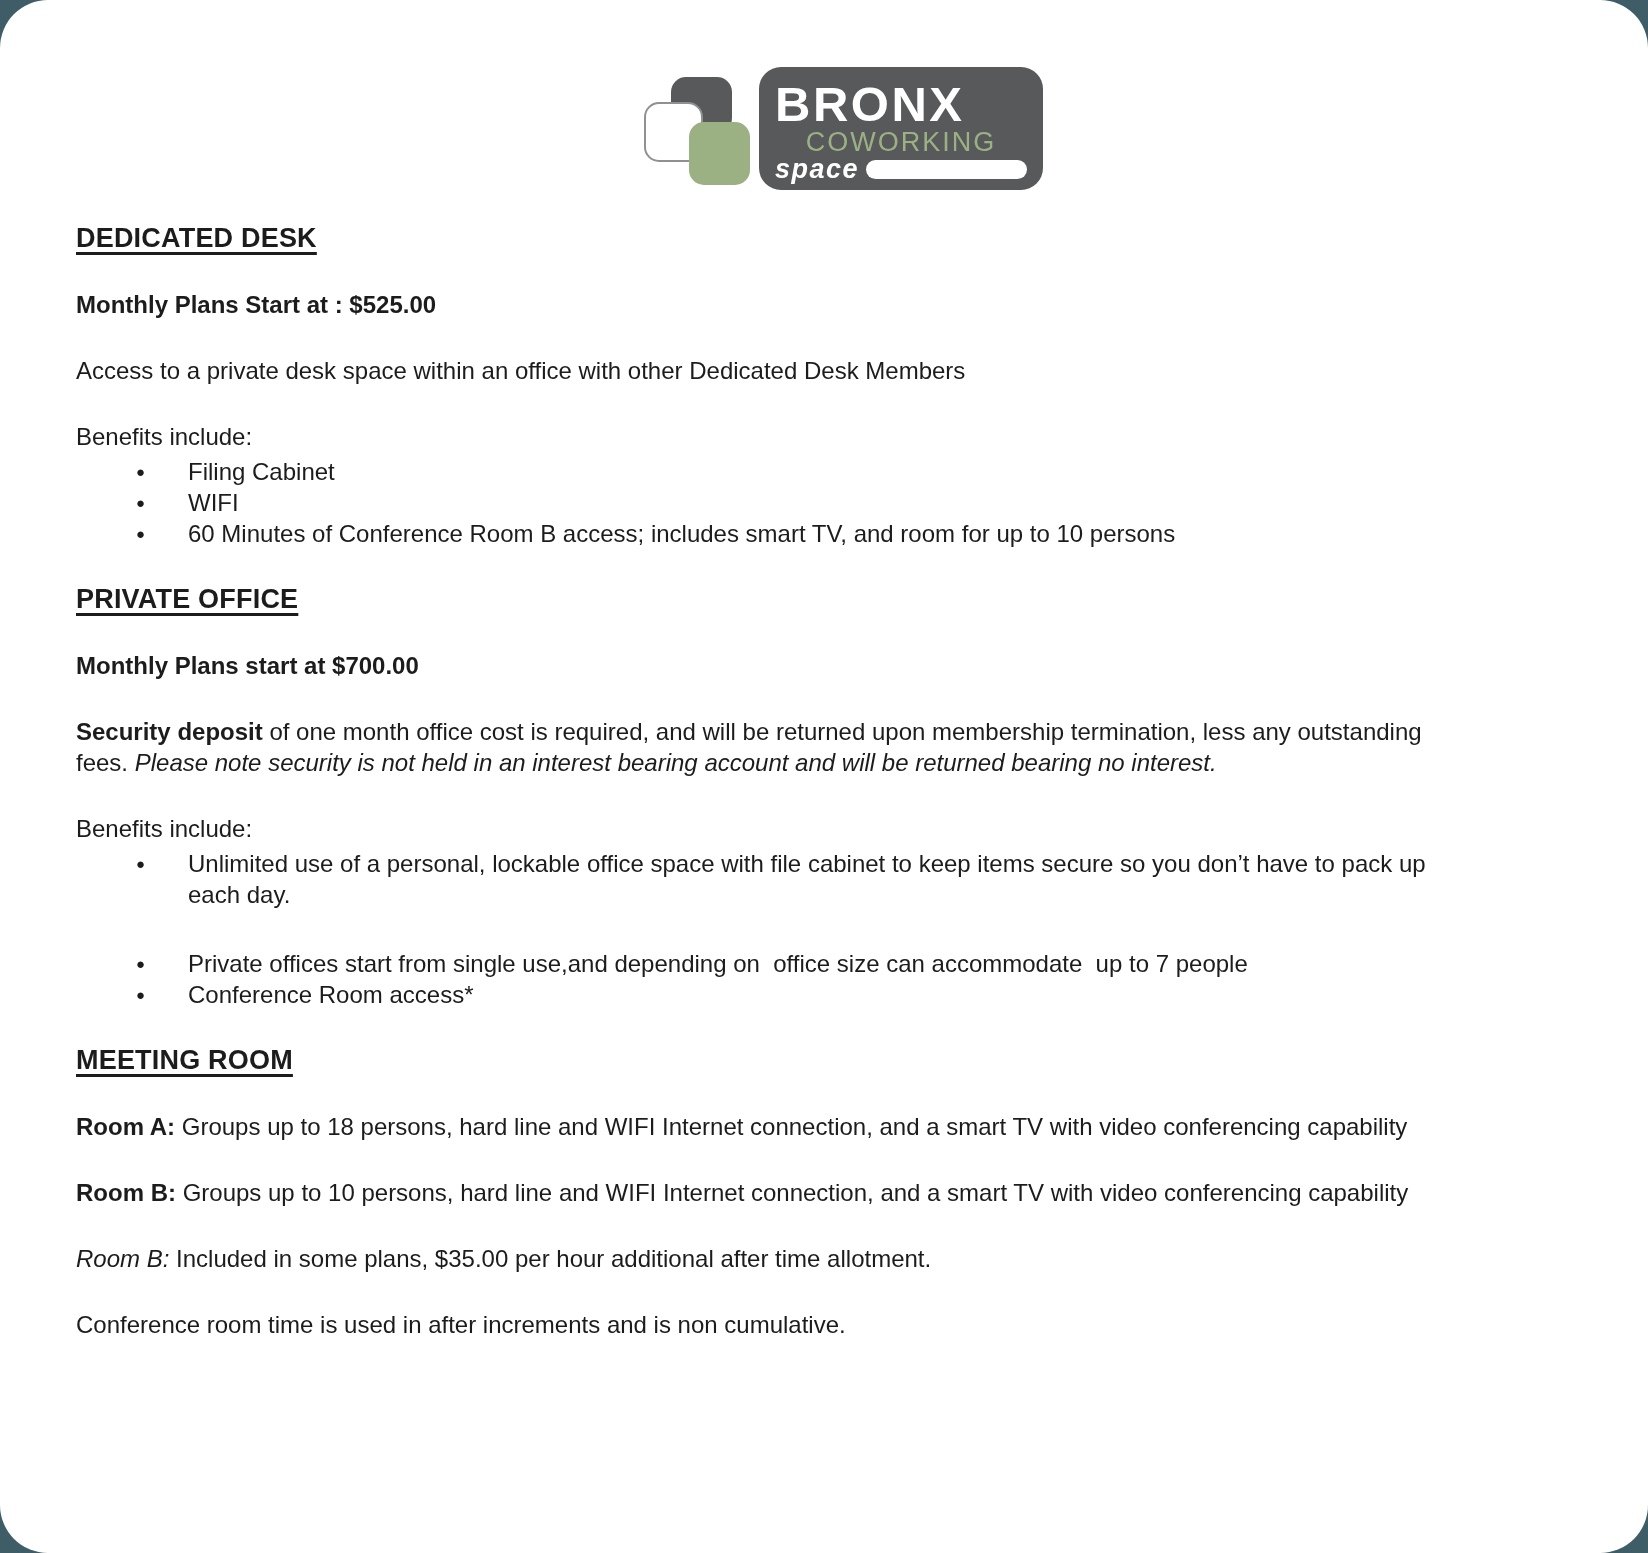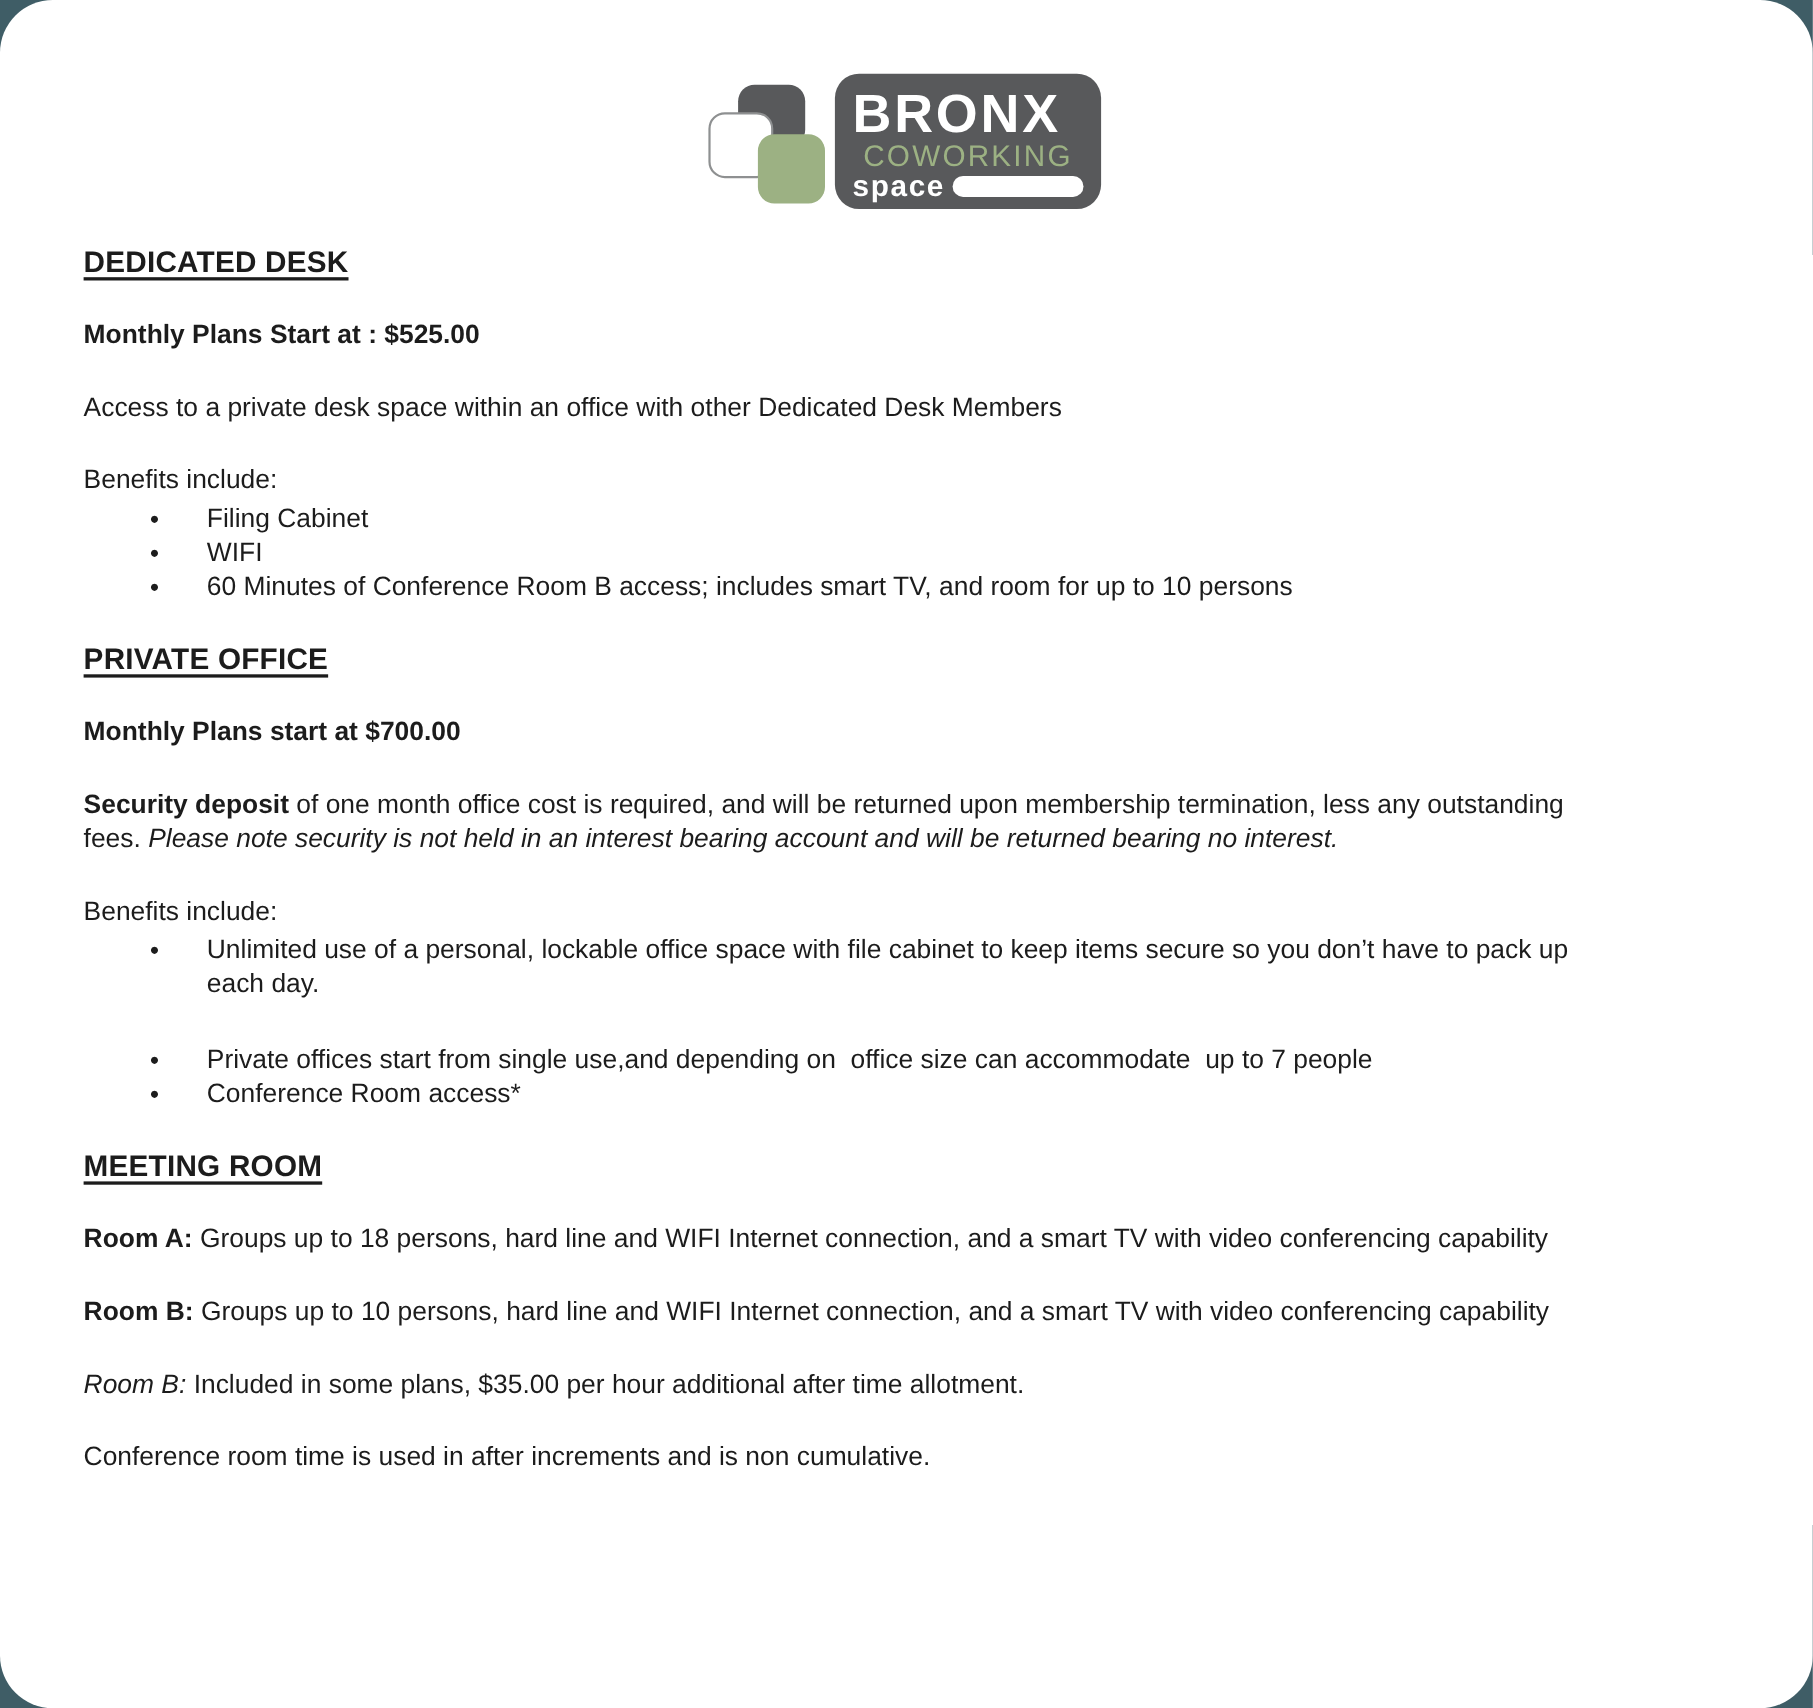--- a/index.html
+++ b/index.html
@@ -16,28 +16,28 @@
     overflow: hidden;
   }
 
   
   .logo { position: relative; width: 390px; height: 135px; margin: 55px auto 0; left: -18px; }
   .sq { position: absolute; border-radius: 15px; }
   .sq-dark  { left: 60px; top: 22px; width: 61px; height: 56px; background: #58595b; z-index: 1; }
   .sq-white { left: 33px; top: 47px; width: 59px; height: 60px; background: #ffffff; border: 2px solid #8e9091; z-index: 2; }
   .sq-green { left: 78px; top: 67px; width: 61px; height: 63px; background: #9cb183; z-index: 3; }
   .badge {
-    position: absolute; left: 148px; top: 12px; width: 242px; height: 123px;
+    position: absolute; left: 148px; top: 12px; width: 284px; height: 123px;
     background: #58595b; border-radius: 22px;
     padding: 13px 16px 12px 16px;
     display: flex; flex-direction: column; justify-content: space-between;
   }
   .badge-bronx { color: #ffffff; font-weight: 700; font-size: 49px; line-height: 1; letter-spacing: 2.5px; white-space: nowrap; }
   .badge-coworking { color: #9cb183; font-weight: 400; font-size: 27px; line-height: 1; letter-spacing: 2px; white-space: nowrap; text-align: center; }
-  .badge-space-row { display: flex; align-items: center; }
+  .badge-space-row { display: flex; align-items: center; font-style: italic; }
   .badge-space { color: #ffffff; font-weight: 700; font-size: 27px; line-height: 1; letter-spacing: 1.5px; }
   .badge-bar { flex: 1; height: 19px; background: #ffffff; border-radius: 10px; margin-left: 7px; }
 
   
   .content {
     padding: 33px 215px 0 76px;
     color: #1c1c1c;
     font-size: 24px;
     line-height: 31px;
   }

